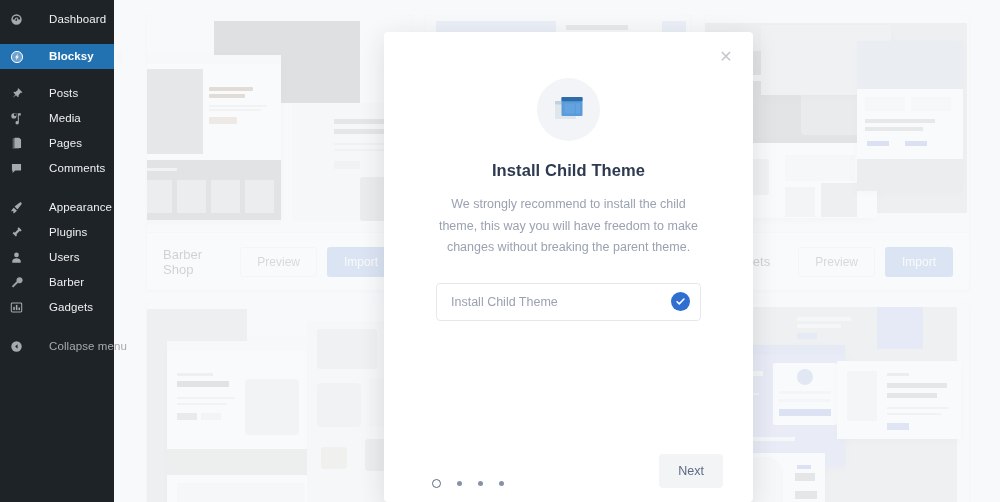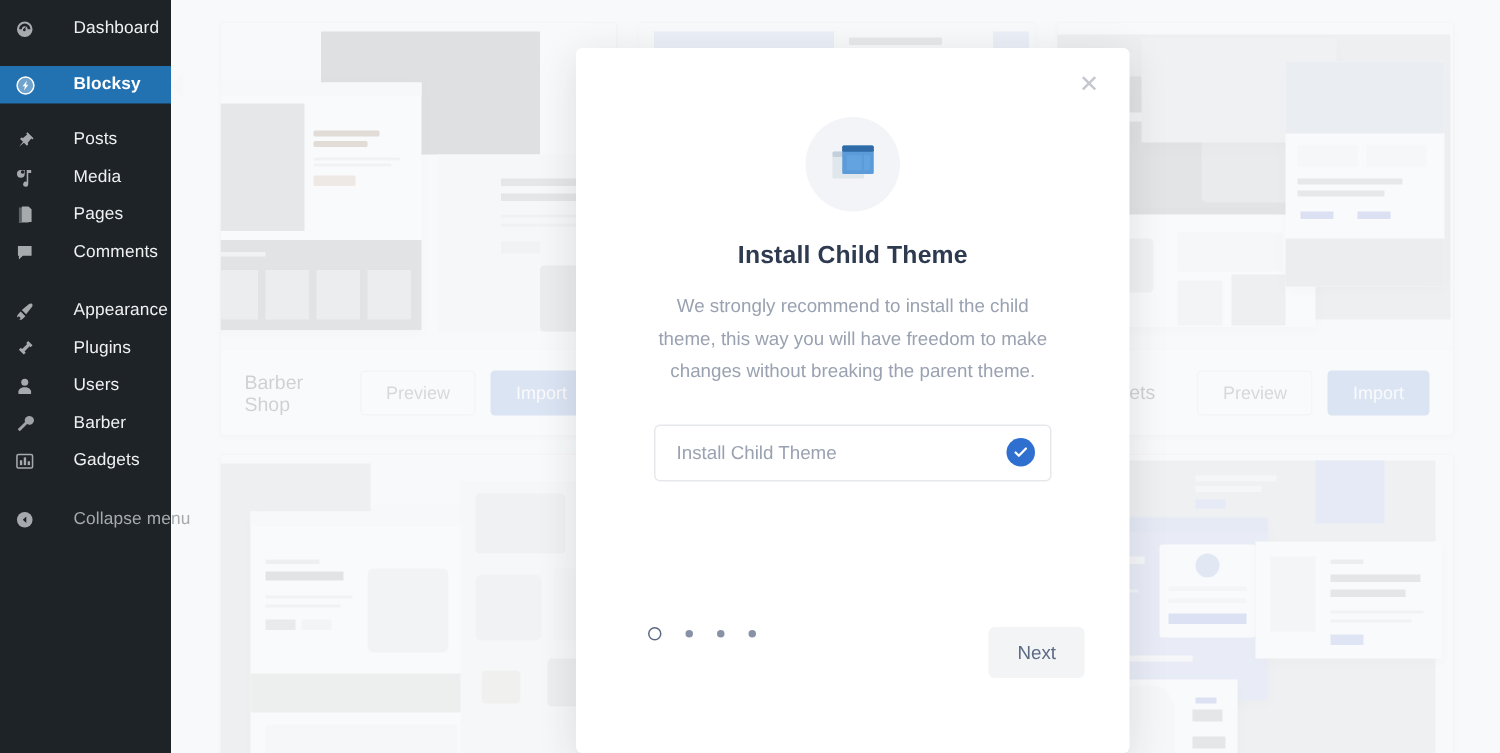--- a/index.html
+++ b/index.html
@@ -103,22 +103,22 @@
     display: flex; align-items: center; padding: 0 10px 0 14px;
   }
   .m-field-label { flex: 1; text-align: left; font-size: 12.5px; color: #9aa2b1; }
   .m-check {
     width: 19px; height: 19px; border-radius: 50%; background: #2e6fd0;
     display: flex; align-items: center; justify-content: center; flex: 0 0 19px;
   }
   .m-link { display: block; margin-top: 20px; font-size: 12.5px; color: #7c8596;
             text-decoration: none; }
   .m-foot {
-    position: absolute; left: 0; right: 0; bottom: 0; height: 84px;
-    display: flex; align-items: flex-start; padding: 0 30px;
+    position: absolute; left: 0; right: 0; bottom: 14px; height: 84px;
+    display: flex; align-items: flex-end; padding: 0 30px;
   }
   .dots { display: flex; align-items: center; gap: 16px; flex: 1; padding-left: 18px; }
   .dot { width: 5px; height: 5px; border-radius: 50%; background: #8892a6; }
   .dot.current { width: 9px; height: 9px; background: transparent;
                  border: 1.4px solid #5d6a84; }
   #next-btn {
     background: #f3f4f6; border: none; border-radius: 4px;
     padding: 10px 19px; font-size: 12.5px; color: #5d6a84;
     font-family: "Liberation Sans", sans-serif; cursor: pointer;
   }

